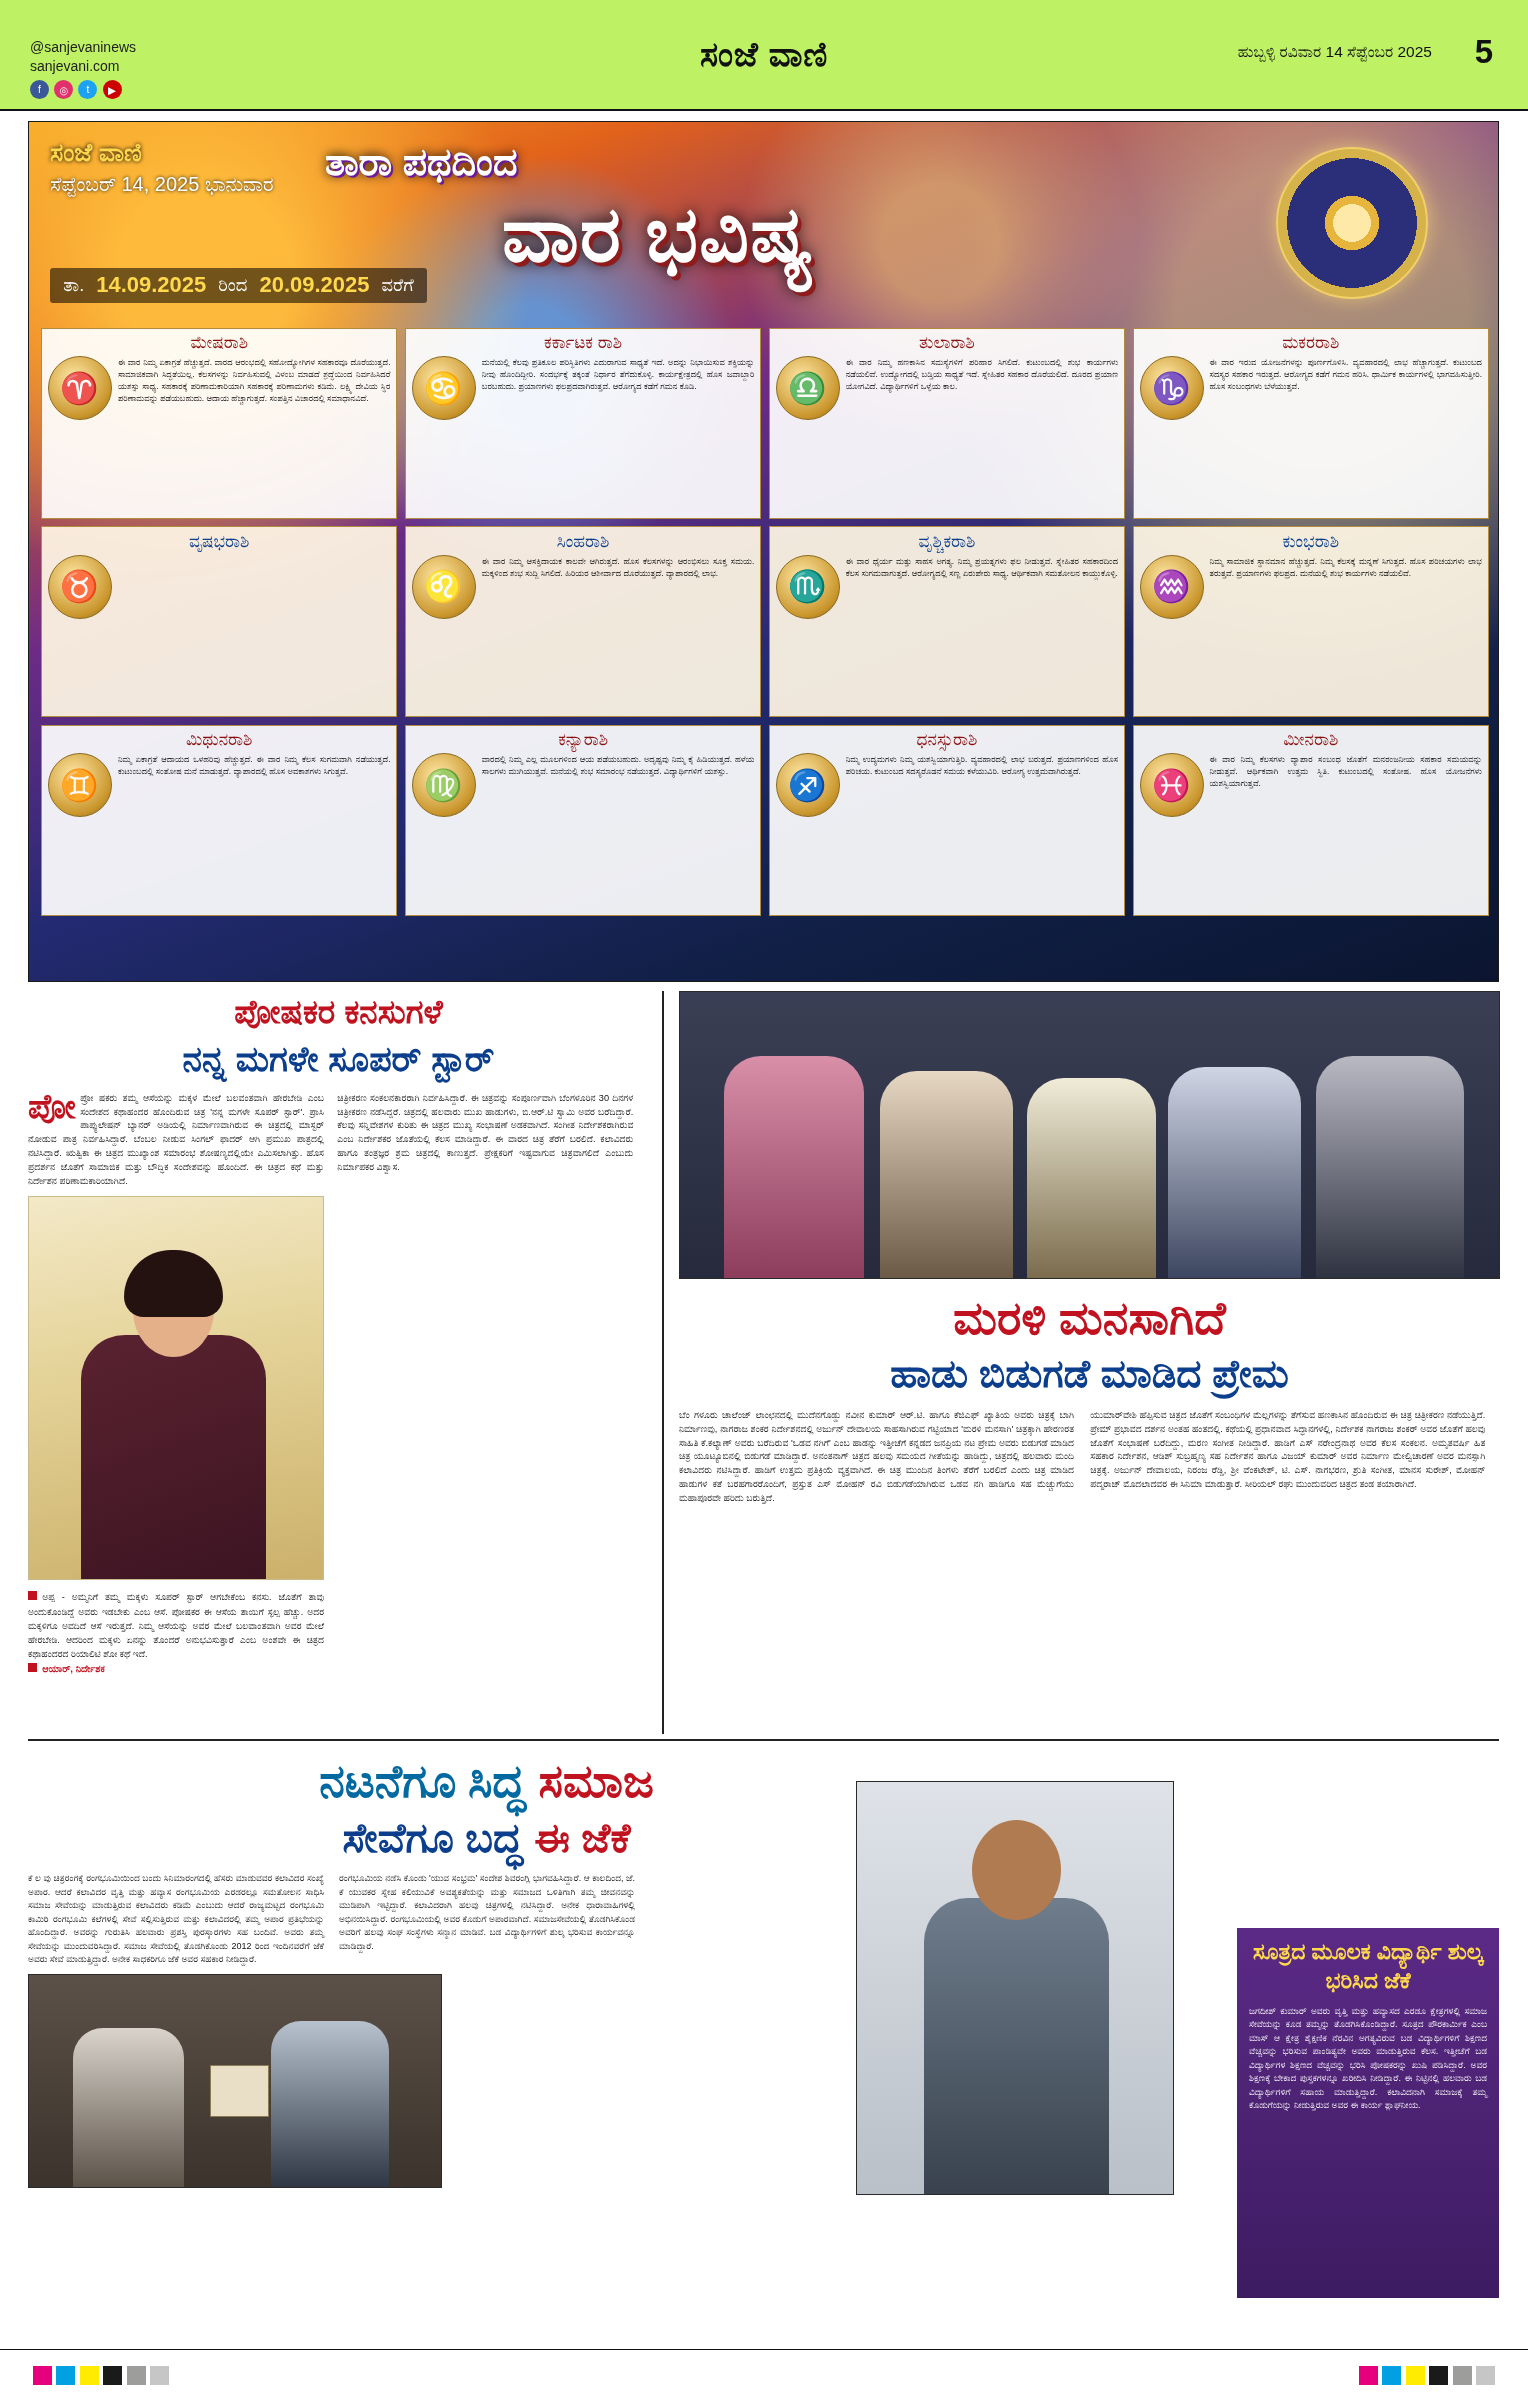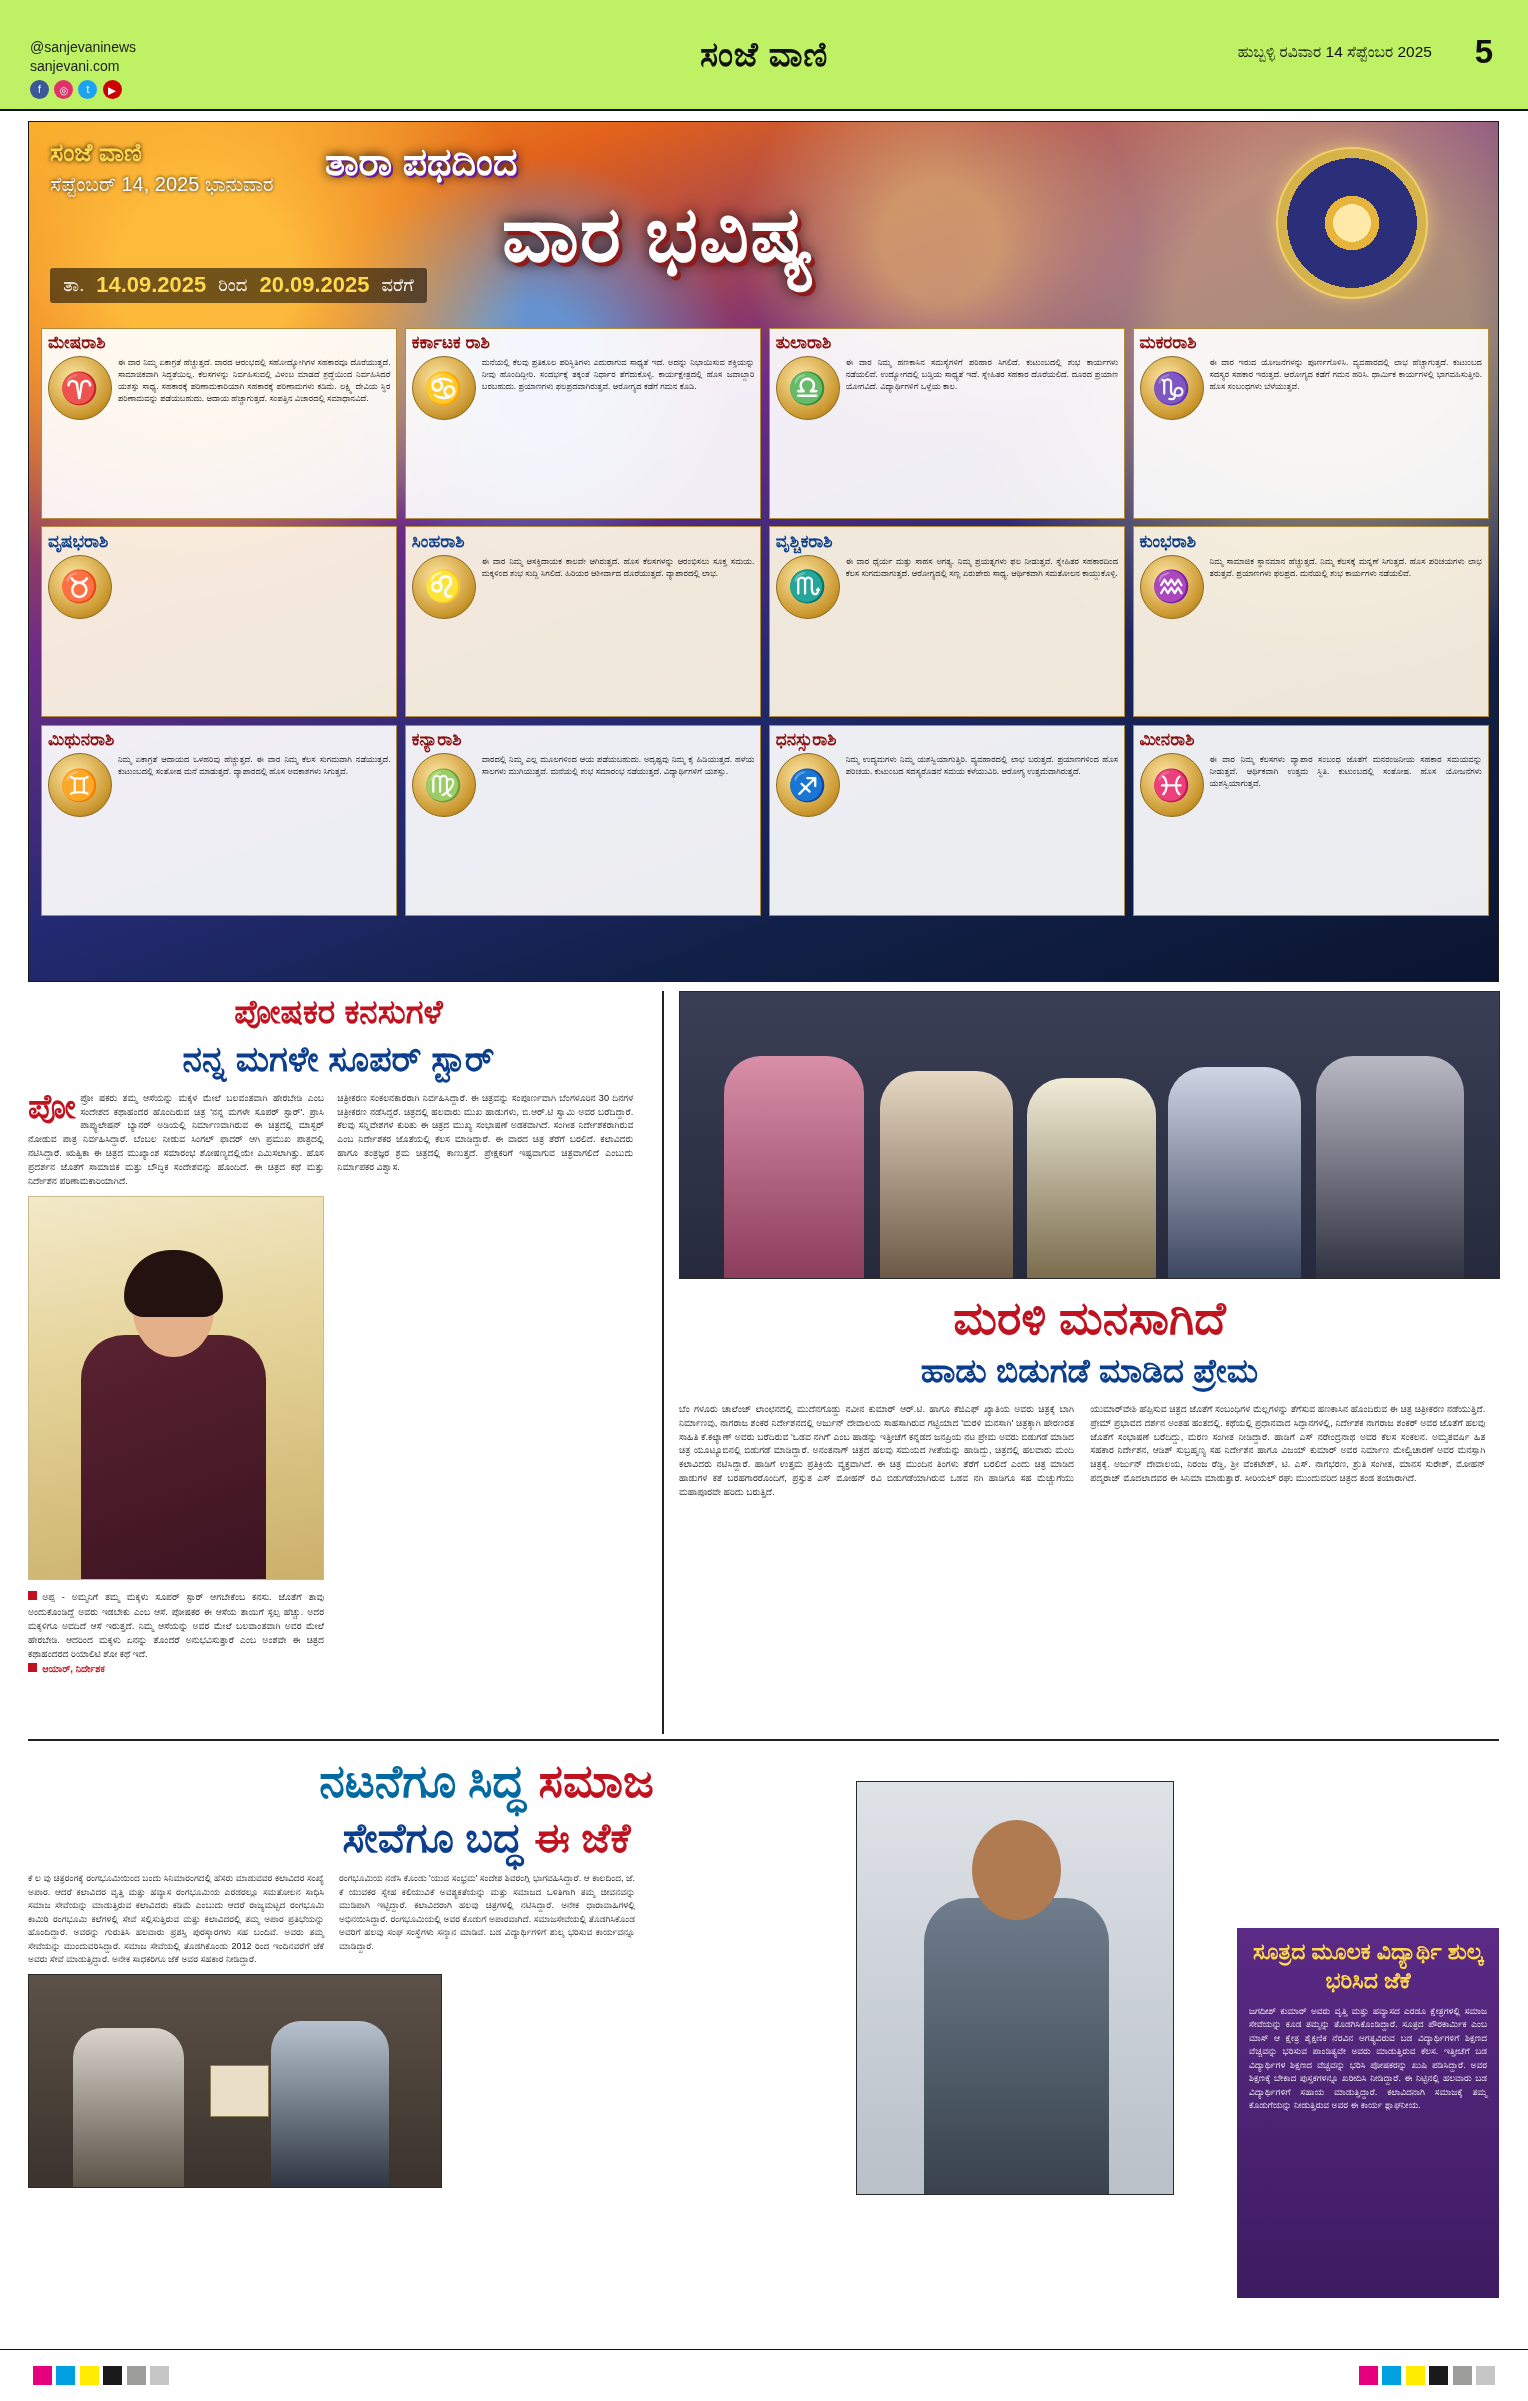--- a/index.html
+++ b/index.html
@@ -78,21 +78,21 @@
   .horo-range .d { color:#ffd84d; font-size:22px; font-weight:bold; }
 
   .signs { position:absolute; left:12px; top:206px; width:1448px; }
   .sign-row { display:flex; gap:7.4px; margin-bottom:7.4px; }
   .sign {
     flex:1 1 0; background:rgba(255,255,255,.92); border:0.7px solid #b28c3c;
     padding:4.4px 6px 6px 6px; min-height:191px; position:relative;
   }
   .sign.row2 { background:rgba(255,246,228,.93); }
   .sign.row3 { background:rgba(255,255,255,.92); }
-  .sign-head { font-size:17px; font-weight:bold; color:#8a0f0f; margin-bottom:3px; }
+  .sign-head { text-align:center; font-size:17px; font-weight:normal; color:#8a0f0f; margin-bottom:3px; }
   .sign-head.blue { color:#0b3e8c; }
   .sign-body { display:flex; gap:6px; }
   .sign-emblem {
     width:64px; height:64px; flex:0 0 64px; border-radius:50%;
     background:radial-gradient(circle at 40% 35%, #ffe9a8, #c9952b 70%, #7a5a12);
     color:#4a2c00; font-size:31px; display:flex; align-items:center; justify-content:center;
     border:1.5px solid #8c6a1d;
   }
   .sign-text { font-size:8.3px; line-height:1.45; color:#111; text-align:justify; }
 
@@ -131,21 +131,21 @@
 
   
   .story2 { position:absolute; left:651px; top:0; width:821px; height:743px; }
   .s2-photo {
     width:821px; height:288px; overflow:hidden; position:relative;
     background:linear-gradient(180deg,#3a3f55 0%, #262a3c 100%);
     border:0.7px solid #2a2a2a;
   }
   .p-person { position:absolute; bottom:0; border-radius:37px 37px 0 0; }
   .s2-head1 { font-size:46px; font-weight:bold; color:#c1121f; text-align:center; margin-top:12px; }
-  .s2-head2 { font-size:33px; font-weight:bold; color:#0b3e8c; text-align:center; margin-top:6px; }
+  .s2-head2 { font-size:39px; font-weight:bold; color:#0b3e8c; text-align:center; margin-top:6px; }
   .s2-cols { display:flex; gap:16.3px; margin-top:12px; }
   .s2-col { width:395px; font-size:9.2px; line-height:1.5; text-align:justify; }
 
   
   .bot { position:absolute; left:28px; top:1751px; width:1471px; height:555px; }
   .b-head1 { font-size:46px; font-weight:bold; text-align:center; margin-top:3px; }
   .b-head1 .blk { color:#0369a1;font-family:Liberation Serif, serif; }
   .b-head1 .red { color:#c1121f; }
   .b-head2 { font-size:41px; font-weight:bold; text-align:center; margin-top:6px; }
   .b-head2 .blu { color:#0b3e8c; }

